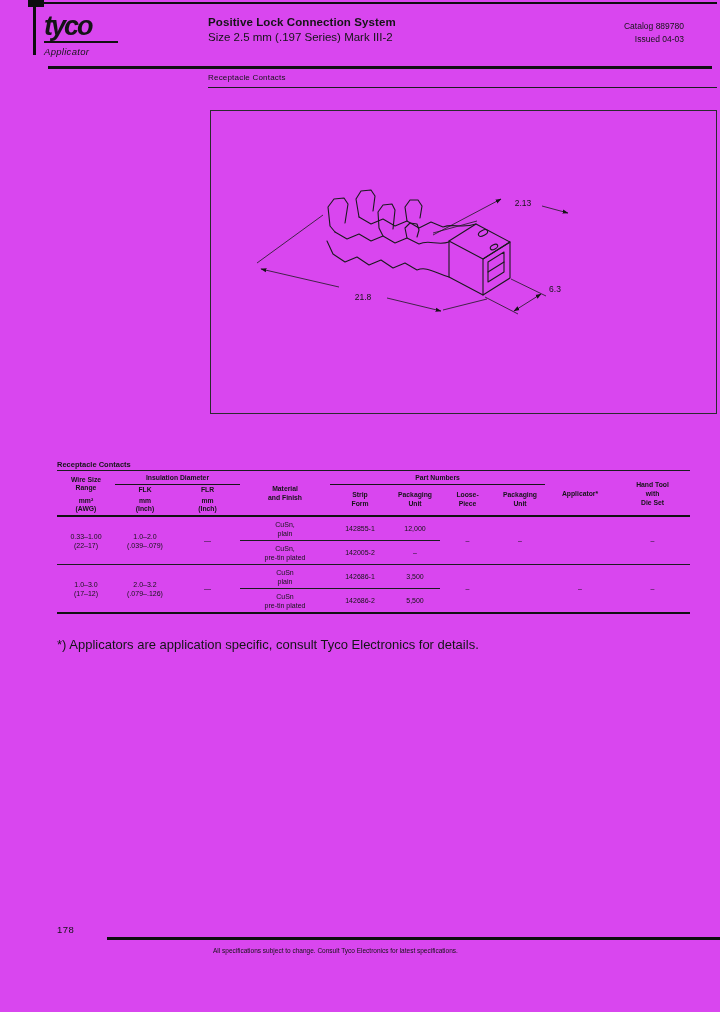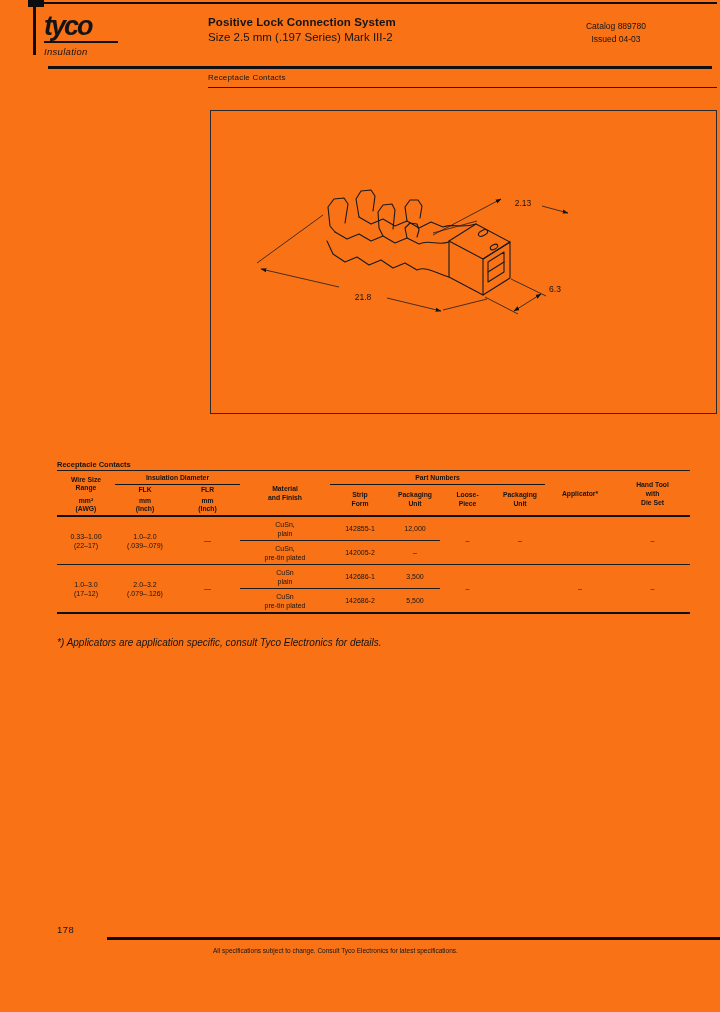--- a/index.html
+++ b/index.html
@@ -1,70 +1,70 @@
 <!DOCTYPE html>
 <html><head>
 <meta charset="utf-8">
 <style>
   html,body{margin:0;padding:0;background:#55555a;}
   .page{
-    position:relative;width:720px;height:1012px;background:#f97316;
+    position:relative;width:720px;height:1012px;background:#d946ef;
     font-family:"Liberation Sans",sans-serif;color:#141416;overflow:hidden;
   }
   .abs{position:absolute;}
   
   .top-line{left:30px;top:2px;width:687px;height:2px;background:#0d0d0f;}
   .corner-blob{left:28px;top:0;width:16px;height:7px;background:#0d0d0f;}
   .left-mark{left:33px;top:7px;width:3px;height:48px;background:#0d0d0f;}
   .header-rule{left:48px;top:66px;width:664px;height:3px;background:#101012;}
   .section-rule{left:208px;top:87px;width:509px;height:1px;background:#1d1d20;}
   
   .logo{left:44px;top:13px;}
   .logo-text{font-style:italic;font-weight:bold;font-size:27px;line-height:1;letter-spacing:-2px;}
   .logo-rule{width:74px;height:2px;background:#111;margin-top:1px;}
   .logo-sub{font-style:italic;font-size:9.5px;margin-top:3px;letter-spacing:.3px;}
   
   .title{left:208px;top:16px;}
   .t1{font-weight:bold;font-size:11.5px;letter-spacing:.1px;text-align:right;}
   .t2{font-size:11.5px;margin-top:3px;}
-  .cat{left:548px;top:20px;width:136px;text-align:center;font-size:8.5px;line-height:1.55;}
+  .cat{left:548px;top:20px;width:136px;text-align:right;font-size:8.5px;line-height:1.55;}
   .section-label{left:208px;top:73px;font-size:8px;letter-spacing:.2px;}
   
   .drawing-box{left:210px;top:110px;width:507px;height:304px;border:1px solid #2b2b2f;box-sizing:border-box;}
   .dim{font-size:8.5px;fill:#141416;stroke:none;font-family:"Liberation Sans",sans-serif;}
   
   .table-title{left:57px;top:460px;font-size:7.5px;font-weight:bold;}
   table.tbl{position:absolute;left:57px;top:470px;width:633px;border-collapse:collapse;table-layout:fixed;
     border-top:1px solid #1c1c1f;border-bottom:2px solid #101012;}
   .tbl th,.tbl td{text-align:center;vertical-align:middle;white-space:pre-line;padding:1px 0;}
   .tbl th{font-size:6.8px;font-weight:bold;line-height:1.3;}
   .tbl td{font-size:7px;line-height:1.3;height:21px;}
   .tbl .h1 th{padding-top:3px;}
   .insul,.pnums{border-bottom:1.5px solid #151517;padding-bottom:2px;}
   .hb{border-bottom:2px solid #101012;}
   .sep,.gend{border-bottom:1px solid #1c1c1f;}
   
-  .footnote{left:57px;top:637px;font-size:10px;font-style:italic;}
+  .footnote{left:57px;top:637px;font-size:13px;}
   .footer-rule{left:107px;top:937px;width:613px;height:3px;background:#0e0e10;}
   .page-number{left:57px;top:924px;font-size:9.5px;letter-spacing:.5px;}
   .footer-note{left:213px;top:947px;font-size:6.5px;}
 </style>
 </head>
 <body>
 
 <div class="page">
 
   <div class="abs top-line"></div>
   <div class="abs corner-blob"></div>
   <div class="abs left-mark"></div>
 
   <div class="abs logo">
     <div class="logo-text">tyco</div>
     <div class="logo-rule"></div>
-    <div class="logo-sub">Insulation</div>
+    <div class="logo-sub">Applicator</div>
   </div>
 
   <div class="abs title">
     <div class="t1">Positive Lock Connection System</div>
     <div class="t2">Size 2.5 mm (.197 Series) Mark III-2</div>
   </div>
 
   <div class="abs cat">
     <div>Catalog 889780</div>
     <div>Issued 04-03</div>

